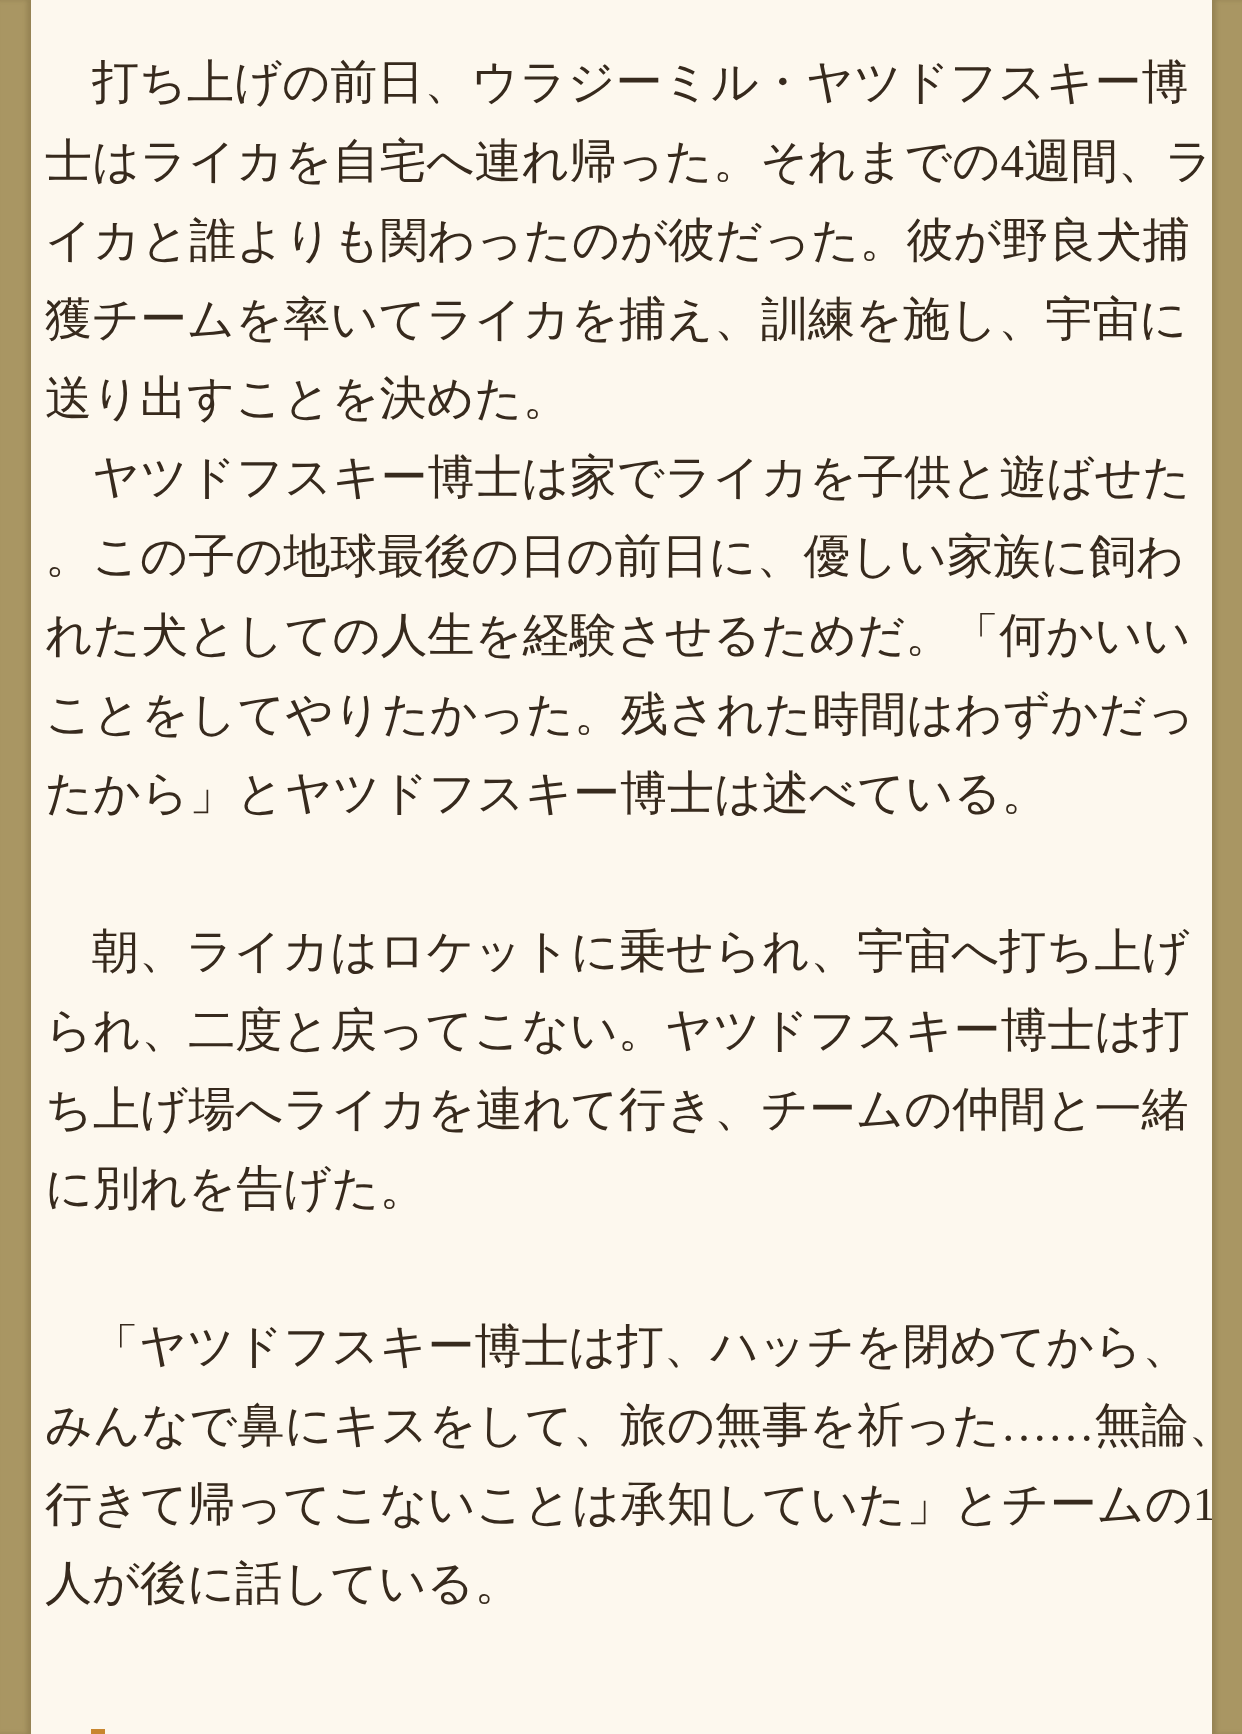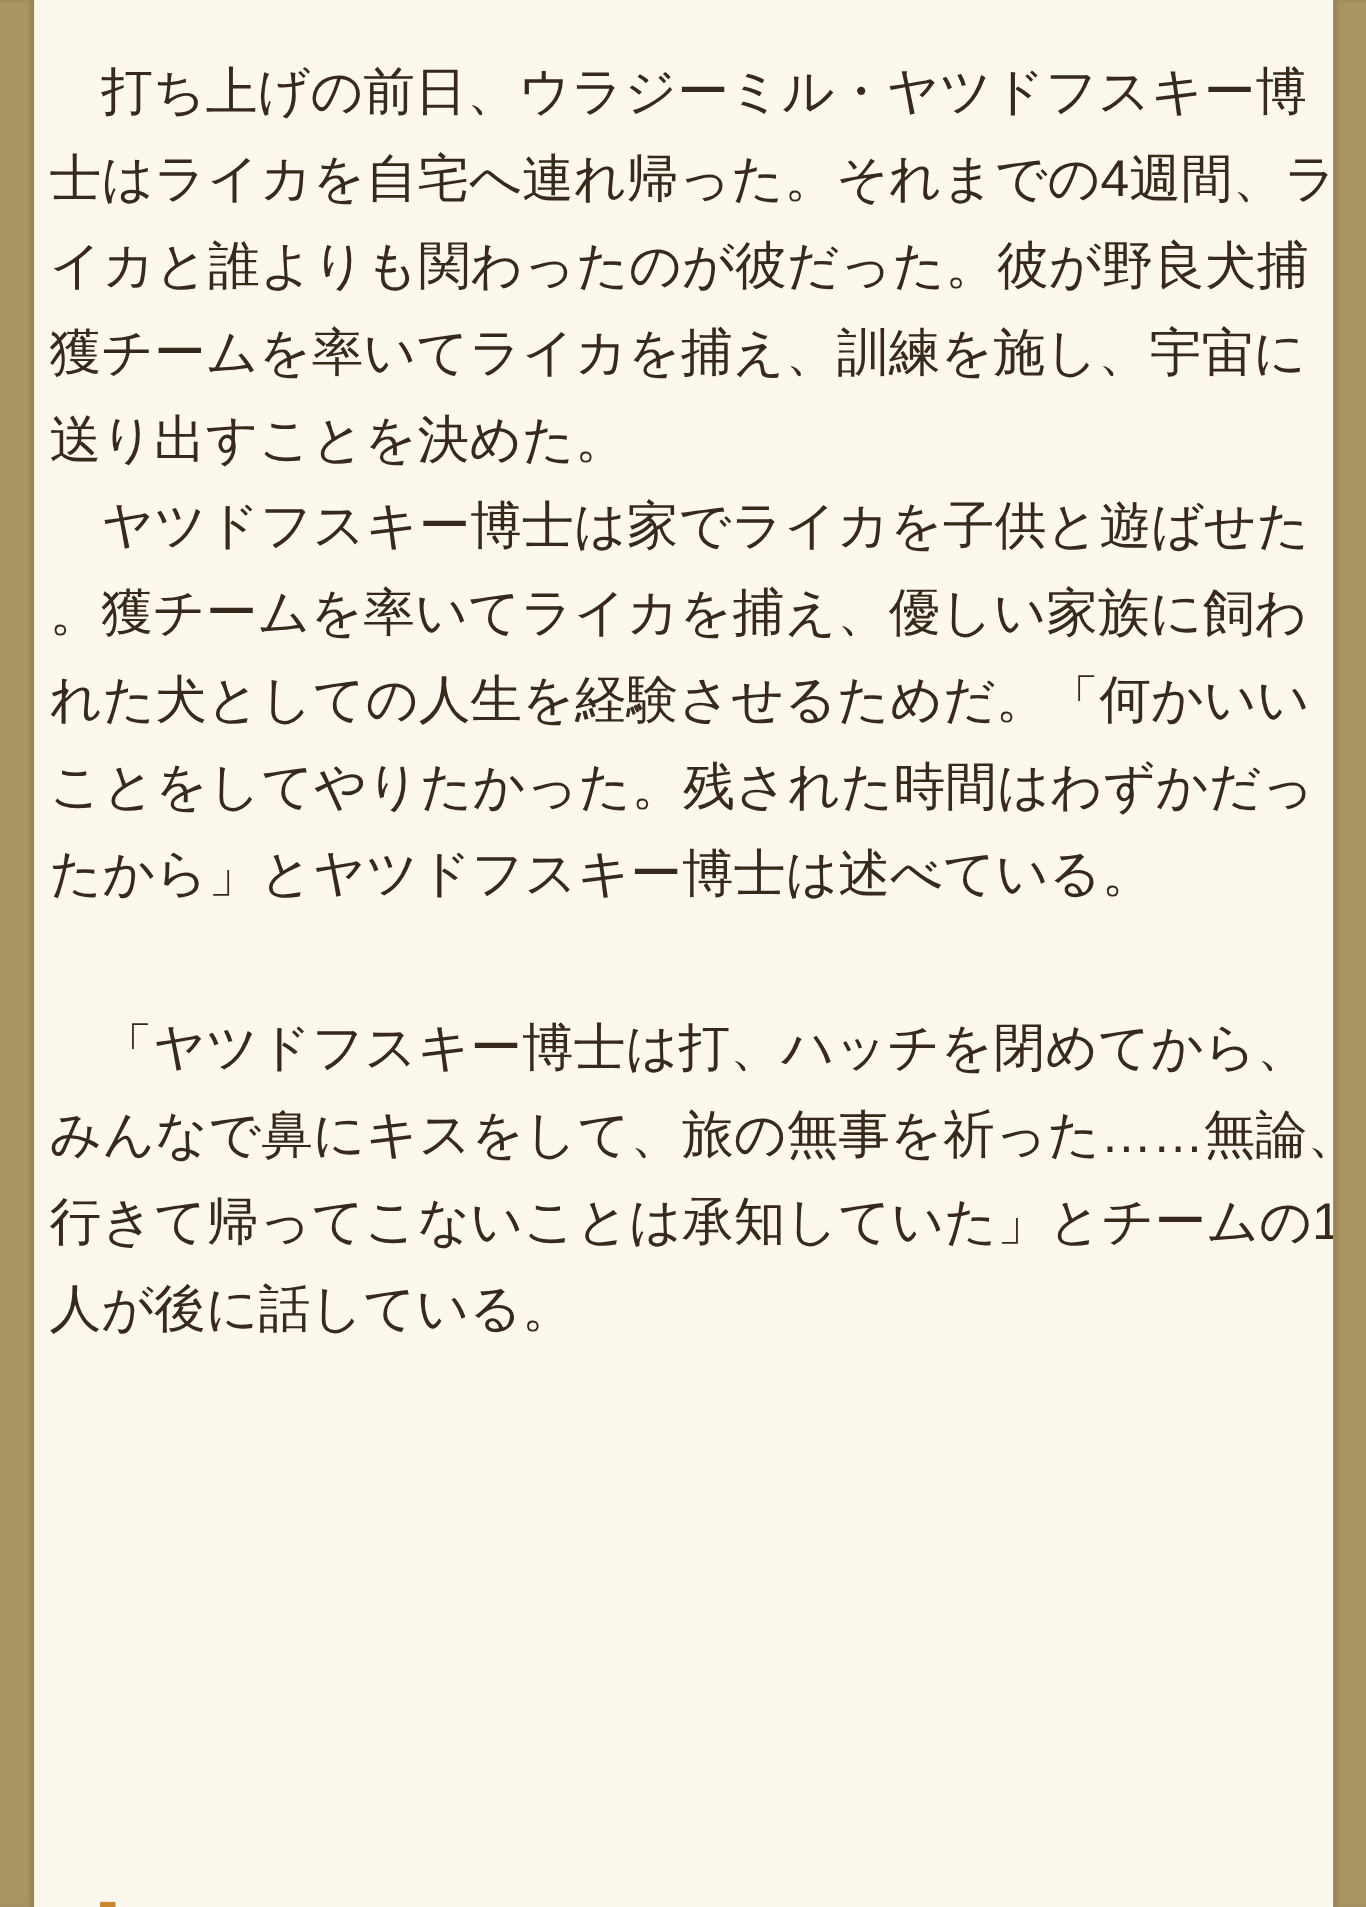--- a/index.html
+++ b/index.html
@@ -33,20 +33,21 @@
   main.page {
     position: absolute;
     left: 31px;
     right: 30px;
     top: 0;
     bottom: 0;
     overflow: hidden;
   }
   article.article-text {
     padding: 43px 0 0 14px;
+    font-family: Liberation Serif, serif;
   }
   article.article-text p {
     margin: 0;
     font-size: 47px;
     line-height: 79px;
     letter-spacing: 0;
     color: #372a1d;
     white-space: pre; 
   }
   article.article-text p.gap-before {
@@ -67,24 +68,28 @@
 <div class="side-border left"></div>
 
 <main class="page">
   <article class="article-text">
     <p>　打ち上げの前日、ウラジーミル・ヤツドフスキー博
 士はライカを自宅へ連れ帰った。それまでの4週間、ラ
 イカと誰よりも関わったのが彼だった。彼が野良犬捕
 獲チームを率いてライカを捕え、訓練を施し、宇宙に
 送り出すことを決めた。</p>
     <p>　ヤツドフスキー博士は家でライカを子供と遊ばせた
-。獲チームを率いてライカを捕え、優しい家族に飼わ
+。この子の地球最後の日の前日に、優しい家族に飼わ
 れた犬としての人生を経験させるためだ。「何かいい
 ことをしてやりたかった。残された時間はわずかだっ
 たから」とヤツドフスキー博士は述べている。</p>
+    <p class="gap-before">　朝、ライカはロケットに乗せられ、宇宙へ打ち上げ
+られ、二度と戻ってこない。ヤツドフスキー博士は打
+ち上げ場へライカを連れて行き、チームの仲間と一緒
+に別れを告げた。</p>
     <p class="gap-before">　「ヤツドフスキー博士は打、ハッチを閉めてから、
 みんなで鼻にキスをして、旅の無事を祈った……無論、
 行きて帰ってこないことは承知していた」とチームの1
 人が後に話している。</p>
   </article>
   <div class="next-section-accent"></div>
 </main>
 
 <div class="side-border right"></div>
 

